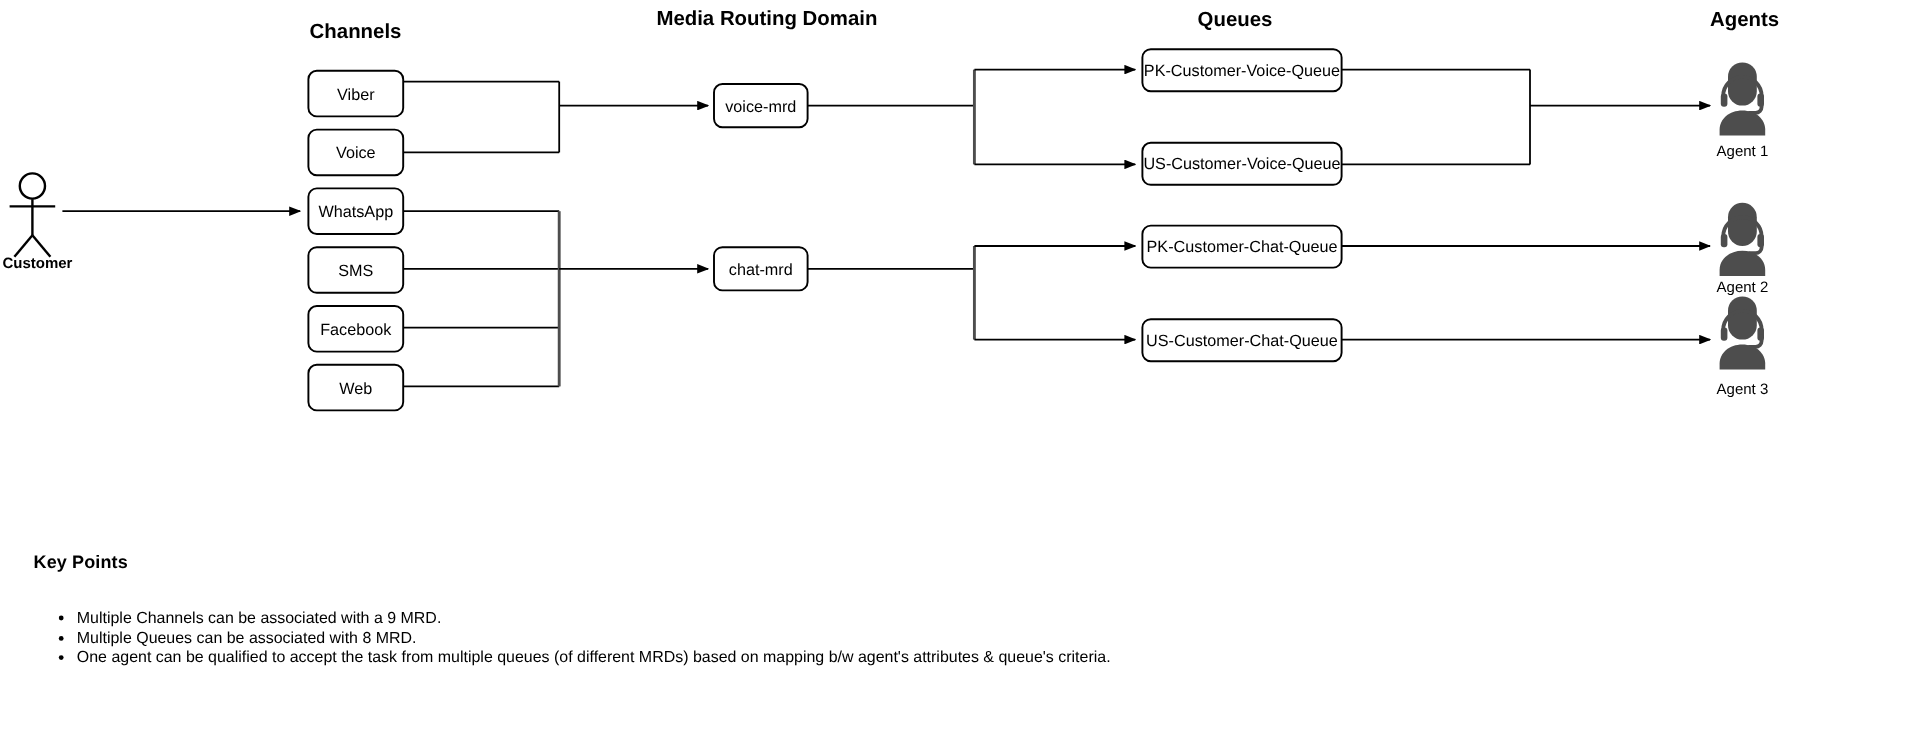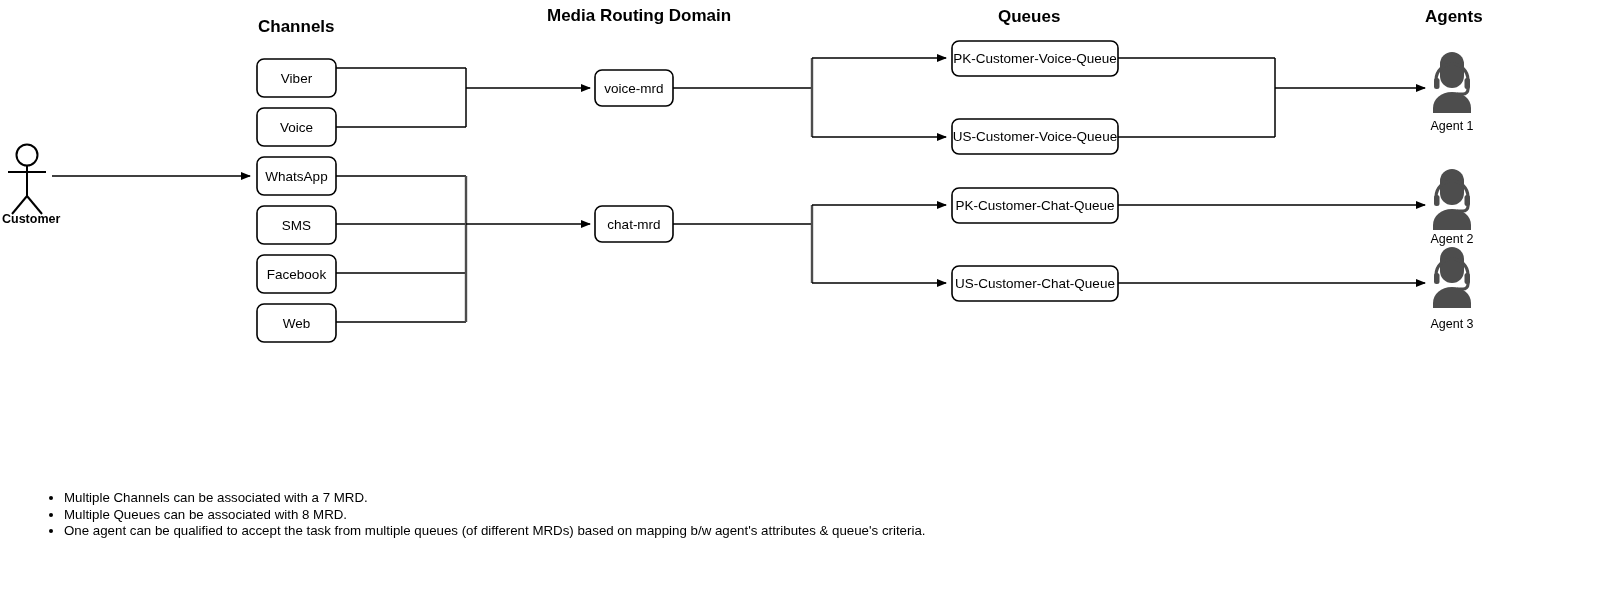--- a/index.html
+++ b/index.html
@@ -253,20 +253,21 @@
         <rect class="agent-glyph" x="36.5" y="18" width="5.5" height="11" rx="2.5"></rect>
         <path class="agent-glyph-ring" d="M40,24 v5 a5,5 0 0 1 -5,5 h-6"></path>
         <path class="agent-glyph" d="M24,32 c-11,0 -19,7 -19,16 v5 h38 v-5 c0,-9 -8,-16 -19,-16 z"></path>
       </g>
       <text class="agent-label" x="1452" y="328" text-anchor="middle">Agent 3</text>
     </g>
 
   </svg>
 
   <div id="key-points">
+    <h2>Key Points</h2>
     <ul>
-      <li>Multiple Channels can be associated with a 7 MRD.</li>
+      <li>Multiple Channels can be associated with a 9 MRD.</li>
       <li>Multiple Queues can be associated with 8 MRD.</li>
       <li>One agent can be qualified to accept the task from multiple queues (of different MRDs) based on mapping b/w agent's attributes &amp; queue's criteria.</li>
     </ul>
   </div>
 
 </div>
 
 </body></html>

